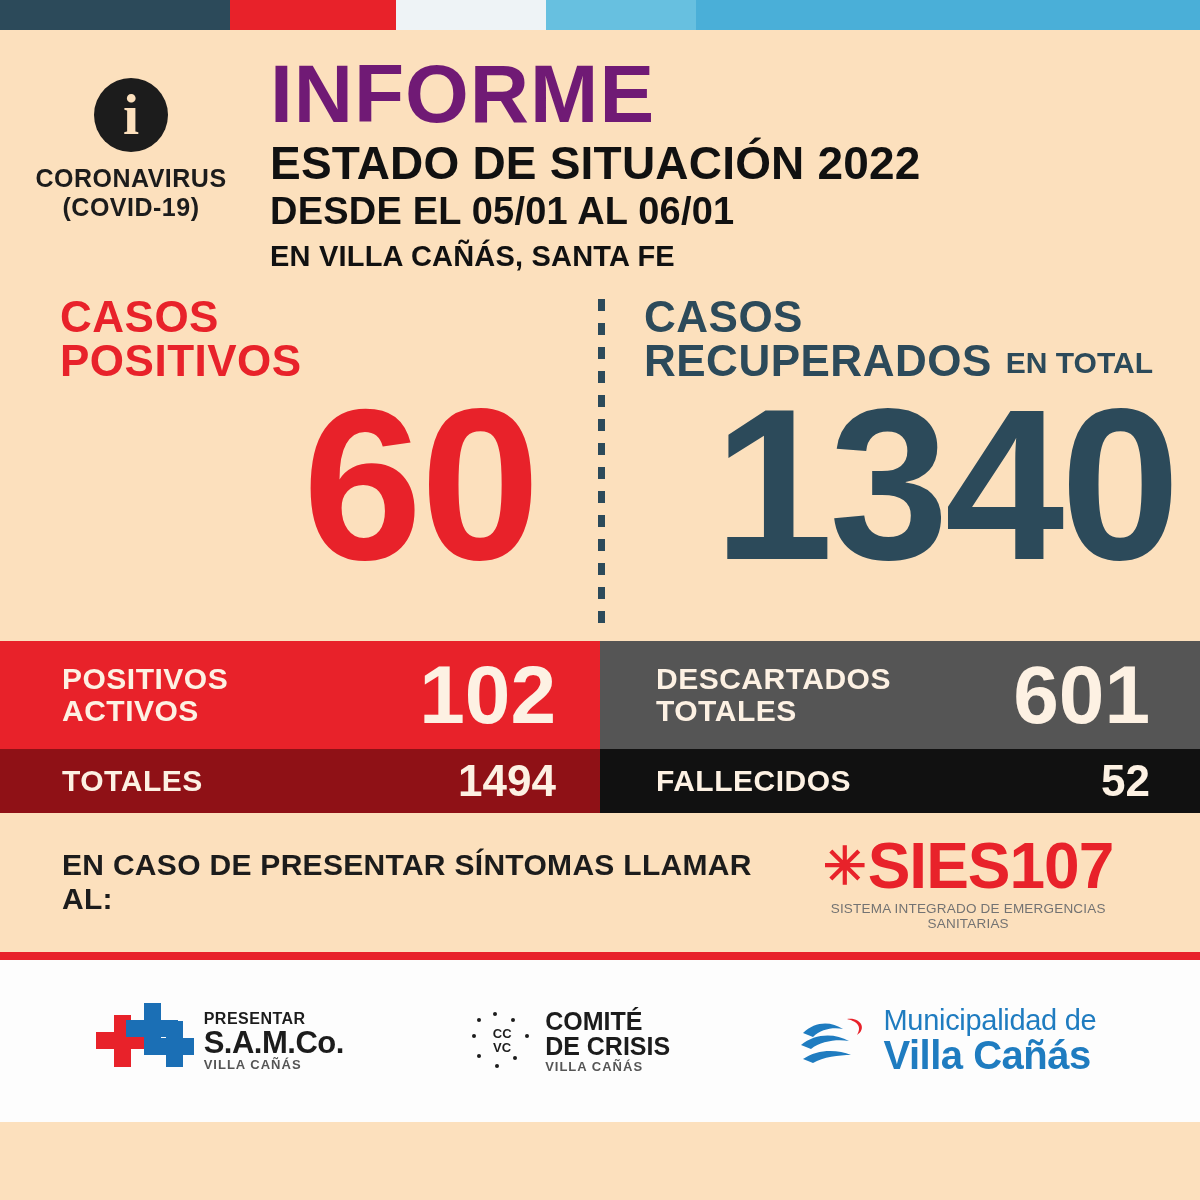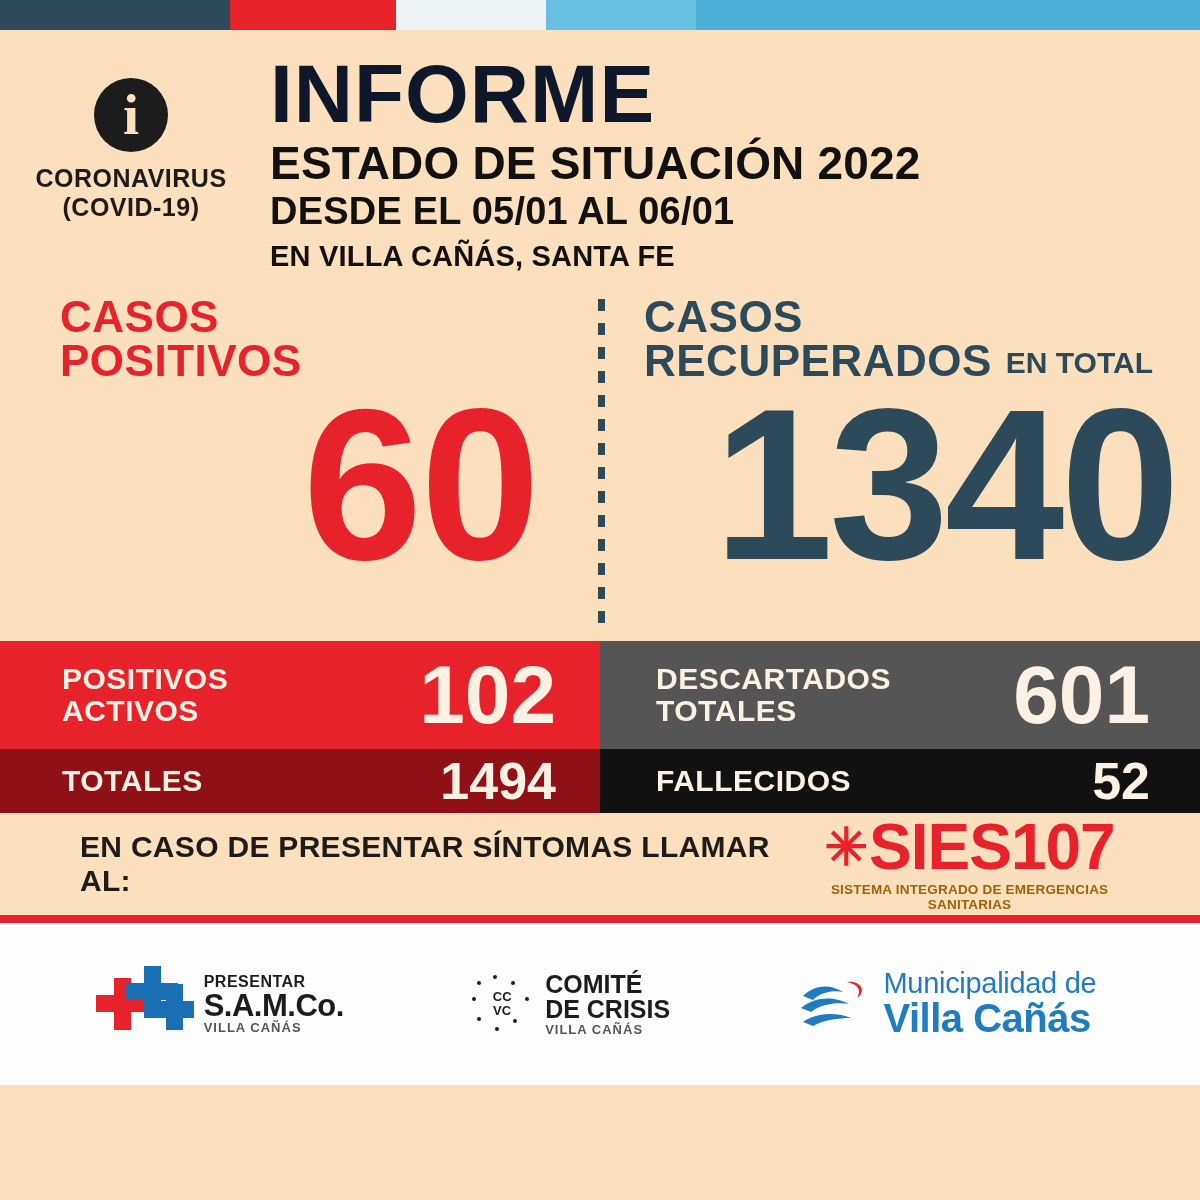--- a/index.html
+++ b/index.html
@@ -40,21 +40,21 @@
   .cv-line1 {
     margin-top:12px;
     font-size:25px; font-weight:bold; letter-spacing:.5px; color:#1c1c1c;
   }
   .cv-line2 {
     font-size:25px; font-weight:bold; letter-spacing:.5px; color:#1c1c1c;
   }
 
   .headright { flex:1; padding-left:8px; }
   .h-informe {
-    font-size:82px; font-weight:bold; color:#0f172a;
+    font-size:82px; font-weight:bold; color:#701a75;
     letter-spacing:1px; line-height:.92;
   }
   .h-estado {
     margin-top:8px;
     font-size:46px; font-weight:bold; color:#111;
     letter-spacing:.2px; line-height:1.05;
   }
   .h-desde {
     margin-top:4px;
     font-size:38px; font-weight:bold; color:#111;
@@ -119,42 +119,41 @@
   }
 
   .r1 { height:108px; }
   .c-red { background:#e8222a; padding:0 44px 0 62px; }
   .c-grey { background:#555555; padding:0 50px 0 56px; }
   .r1 .num { font-size:82px; }
 
   .r2 { height:64px; }
   .c-darkred { background:#8f1116; padding:0 44px 0 62px; }
   .c-black { background:#111111; padding:0 50px 0 56px; }
-  .r2 .num { font-size:52px; }
+  .r2 .num { font-size:44px; }
 
   
   .cta {
     display:flex; align-items:center;
-    height:102px; padding:0 56px 0 62px;
+    height:139px; padding:0 56px 0 62px;
     justify-content:space-between;
-    margin-left:18px;
   }
   .cta-text {
     font-size:30px; font-weight:bold; color:#1c1c1c; letter-spacing:.3px;
   }
   .sies { text-align:center; }
   .sies-main {
     display:flex; align-items:center; justify-content:center;
     color:#e8222a; font-weight:bold; font-size:64px; line-height:1;
     letter-spacing:-1px;
   }
   .sies-star { font-size:52px; margin-right:2px; }
   .sies-sub {
     margin-top:3px;
-    font-size:13.5px; font-weight:bold; color:#a16207; letter-spacing:.2px;
+    font-size:13.5px; font-weight:normal; color:#737373; letter-spacing:.2px;
   }
 
   .redline { height:8px; background:#e8222a; }
 
   
   .footer {
     height:162px; background:#fdfdfd;
     display:flex; align-items:center; justify-content:space-around;
     padding:0 40px;
   }

